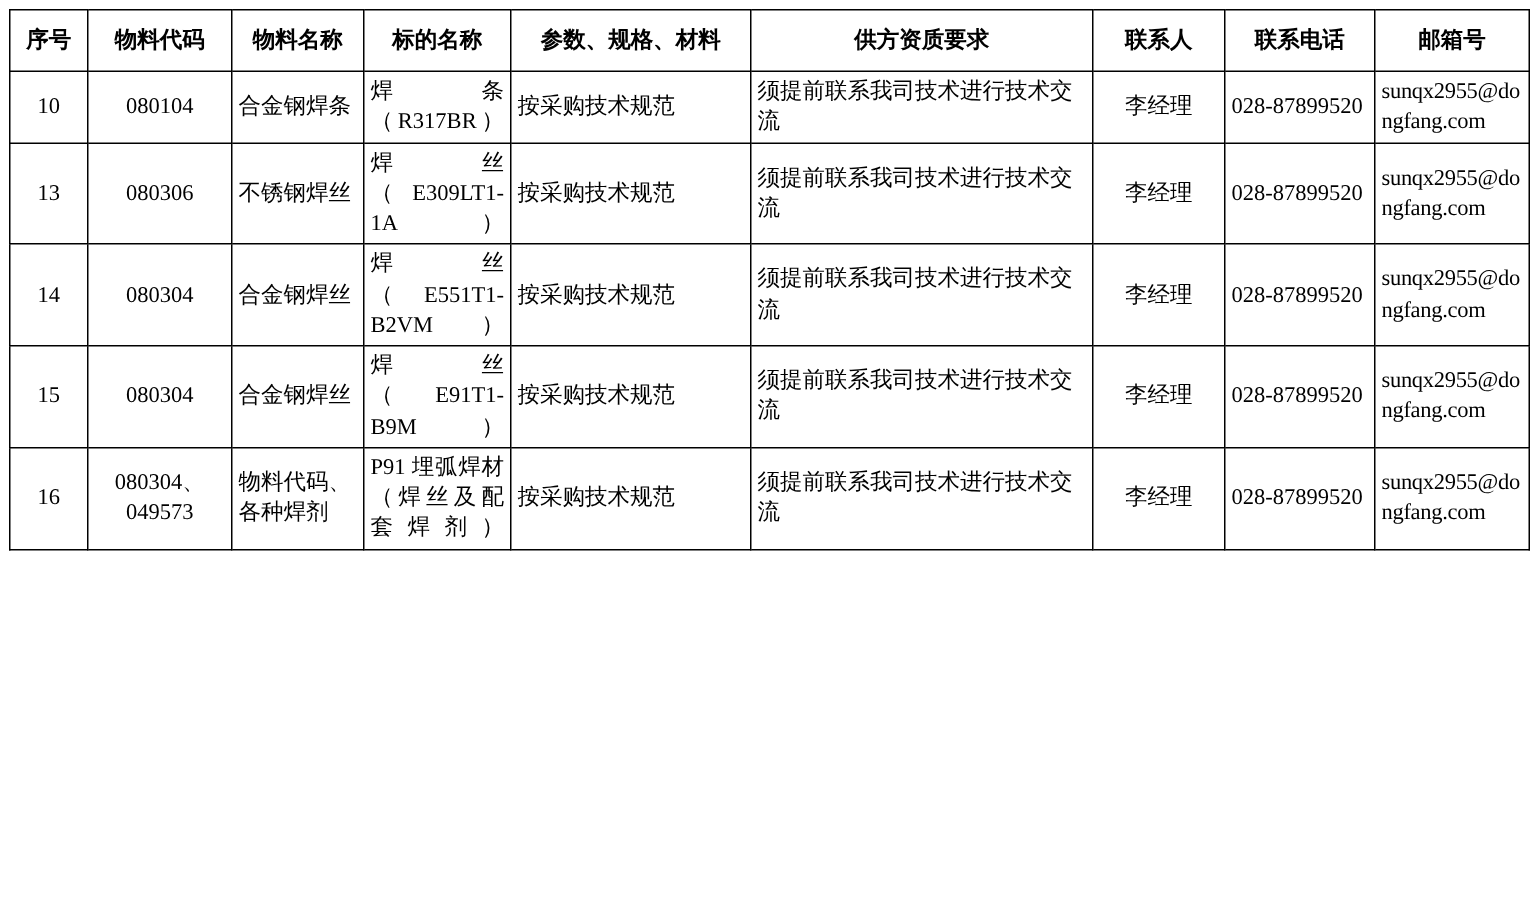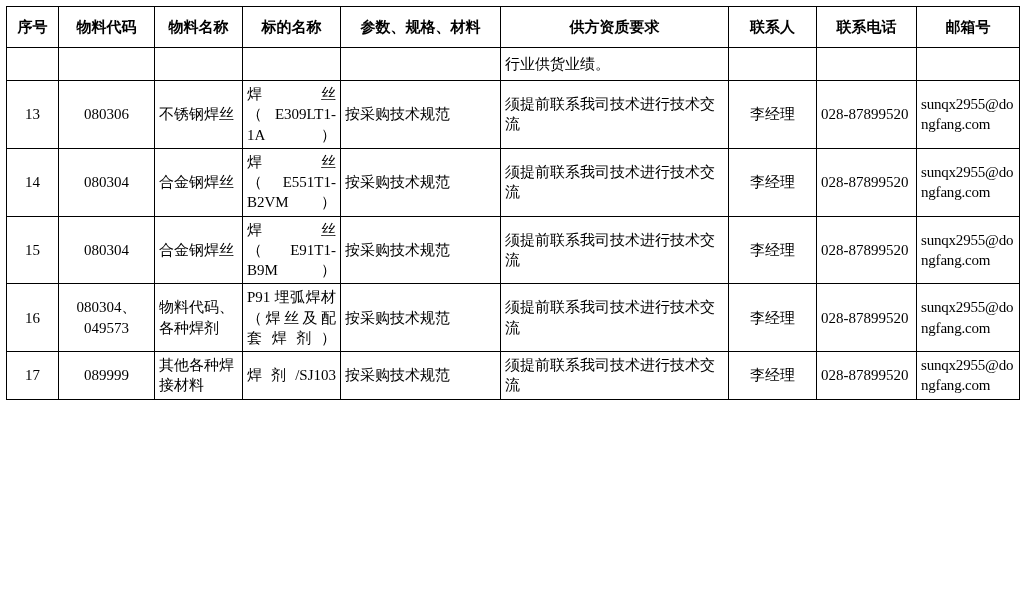--- a/index.html
+++ b/index.html
@@ -90,30 +90,30 @@
         <th>物料名称</th>
         <th>标的名称</th>
         <th>参数、规格、材料</th>
         <th>供方资质要求</th>
         <th>联系人</th>
         <th>联系电话</th>
         <th>邮箱号</th>
       </tr>
     </thead>
     <tbody id="tbody">
-        <tr class="partial">
-          <td class="seq"></td>
-          <td class="code"></td>
-          <td class="name"></td>
-          <td class="target"></td>
-          <td class="spec"></td>
-          <td class="qual">行业供货业绩。</td>
-          <td class="person"></td>
-          <td class="phone"></td>
-          <td class="mail"></td>
+        <tr>
+          <td class="seq">10</td>
+          <td class="code">080104</td>
+          <td class="name">合金钢焊条</td>
+          <td class="target">焊条（R317BR）</td>
+          <td class="spec">按采购技术规范</td>
+          <td class="qual">须提前联系我司技术进行技术交流</td>
+          <td class="person">李经理</td>
+          <td class="phone">028-87899520</td>
+          <td class="mail">sunqx2955@dongfang.com</td>
         </tr>
         <tr>
           <td class="seq">13</td>
           <td class="code">080306</td>
           <td class="name">不锈钢焊丝</td>
           <td class="target">焊丝（E309LT1-1A）</td>
           <td class="spec">按采购技术规范</td>
           <td class="qual">须提前联系我司技术进行技术交流</td>
           <td class="person">李经理</td>
           <td class="phone">028-87899520</td>
@@ -145,26 +145,15 @@
           <td class="seq">16</td>
           <td class="code">080304、049573</td>
           <td class="name">物料代码、各种焊剂</td>
           <td class="target">P91 埋弧焊材（焊丝及配套焊剂）</td>
           <td class="spec">按采购技术规范</td>
           <td class="qual">须提前联系我司技术进行技术交流</td>
           <td class="person">李经理</td>
           <td class="phone">028-87899520</td>
           <td class="mail">sunqx2955@dongfang.com</td>
         </tr>
-        <tr>
-          <td class="seq">17</td>
-          <td class="code">089999</td>
-          <td class="name">其他各种焊接材料</td>
-          <td class="target">焊剂/SJ103</td>
-          <td class="spec">按采购技术规范</td>
-          <td class="qual">须提前联系我司技术进行技术交流</td>
-          <td class="person">李经理</td>
-          <td class="phone">028-87899520</td>
-          <td class="mail">sunqx2955@dongfang.com</td>
-        </tr>
       </tbody>
   </table>
 </div>
 
 </body></html>

